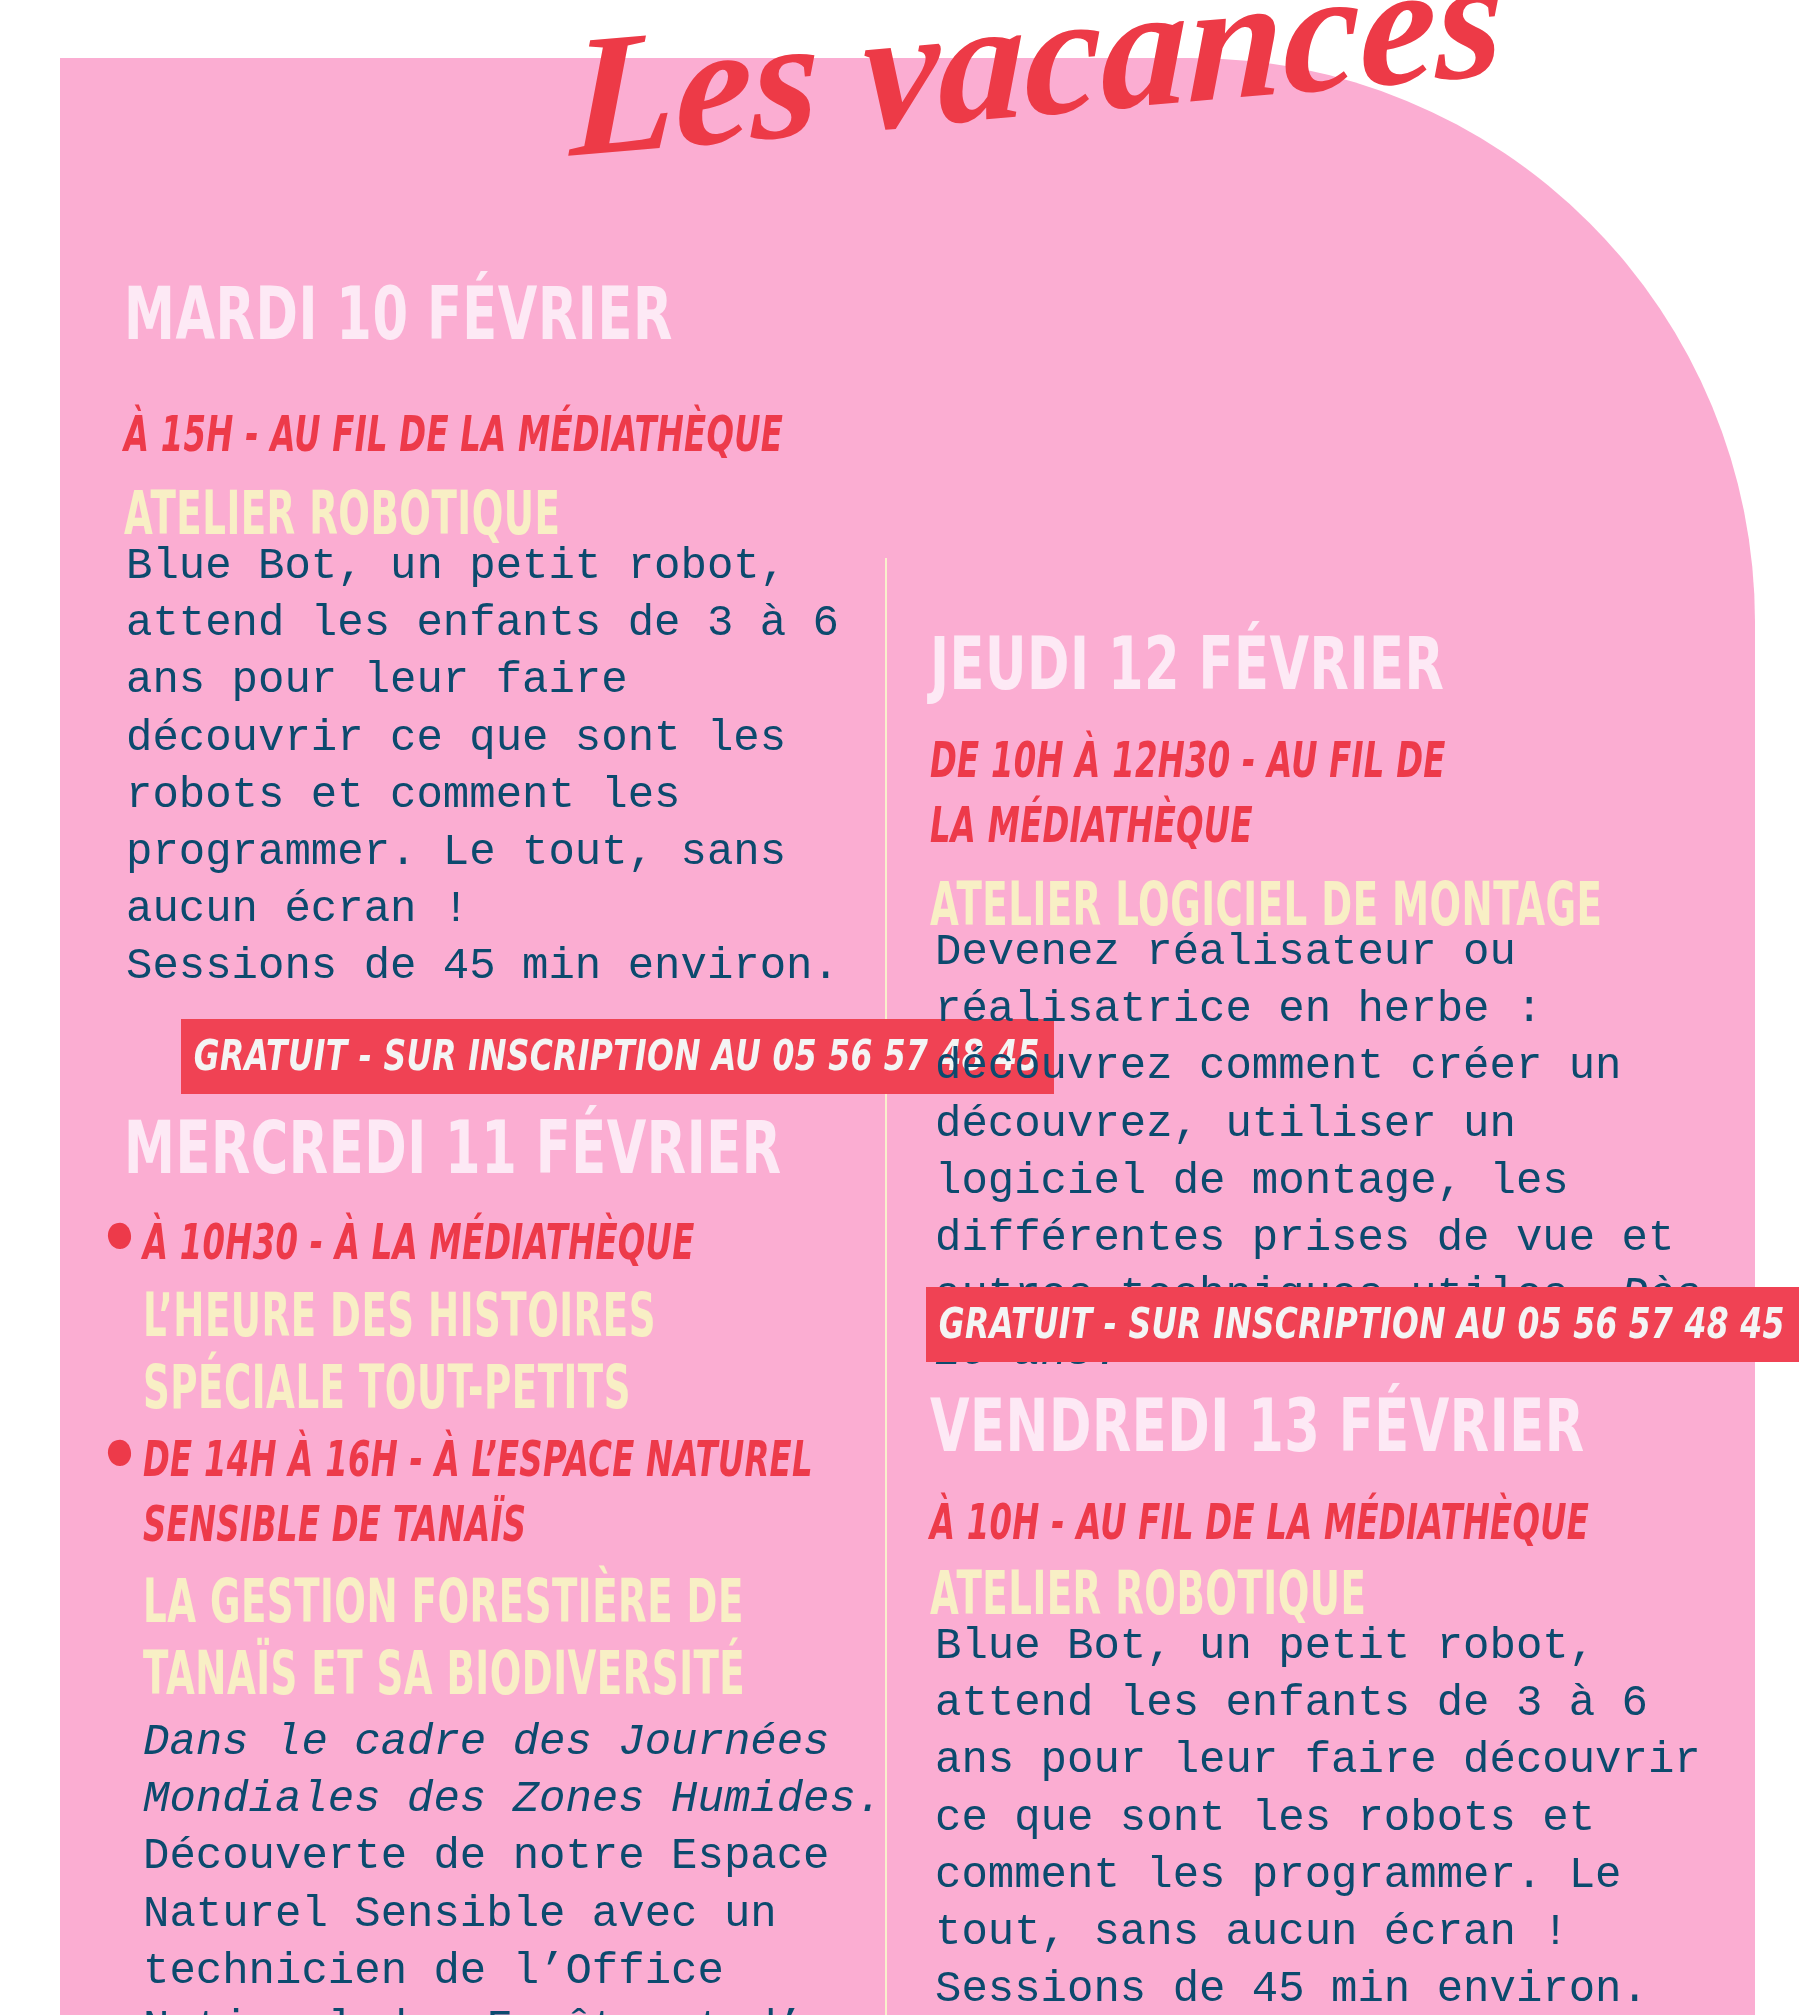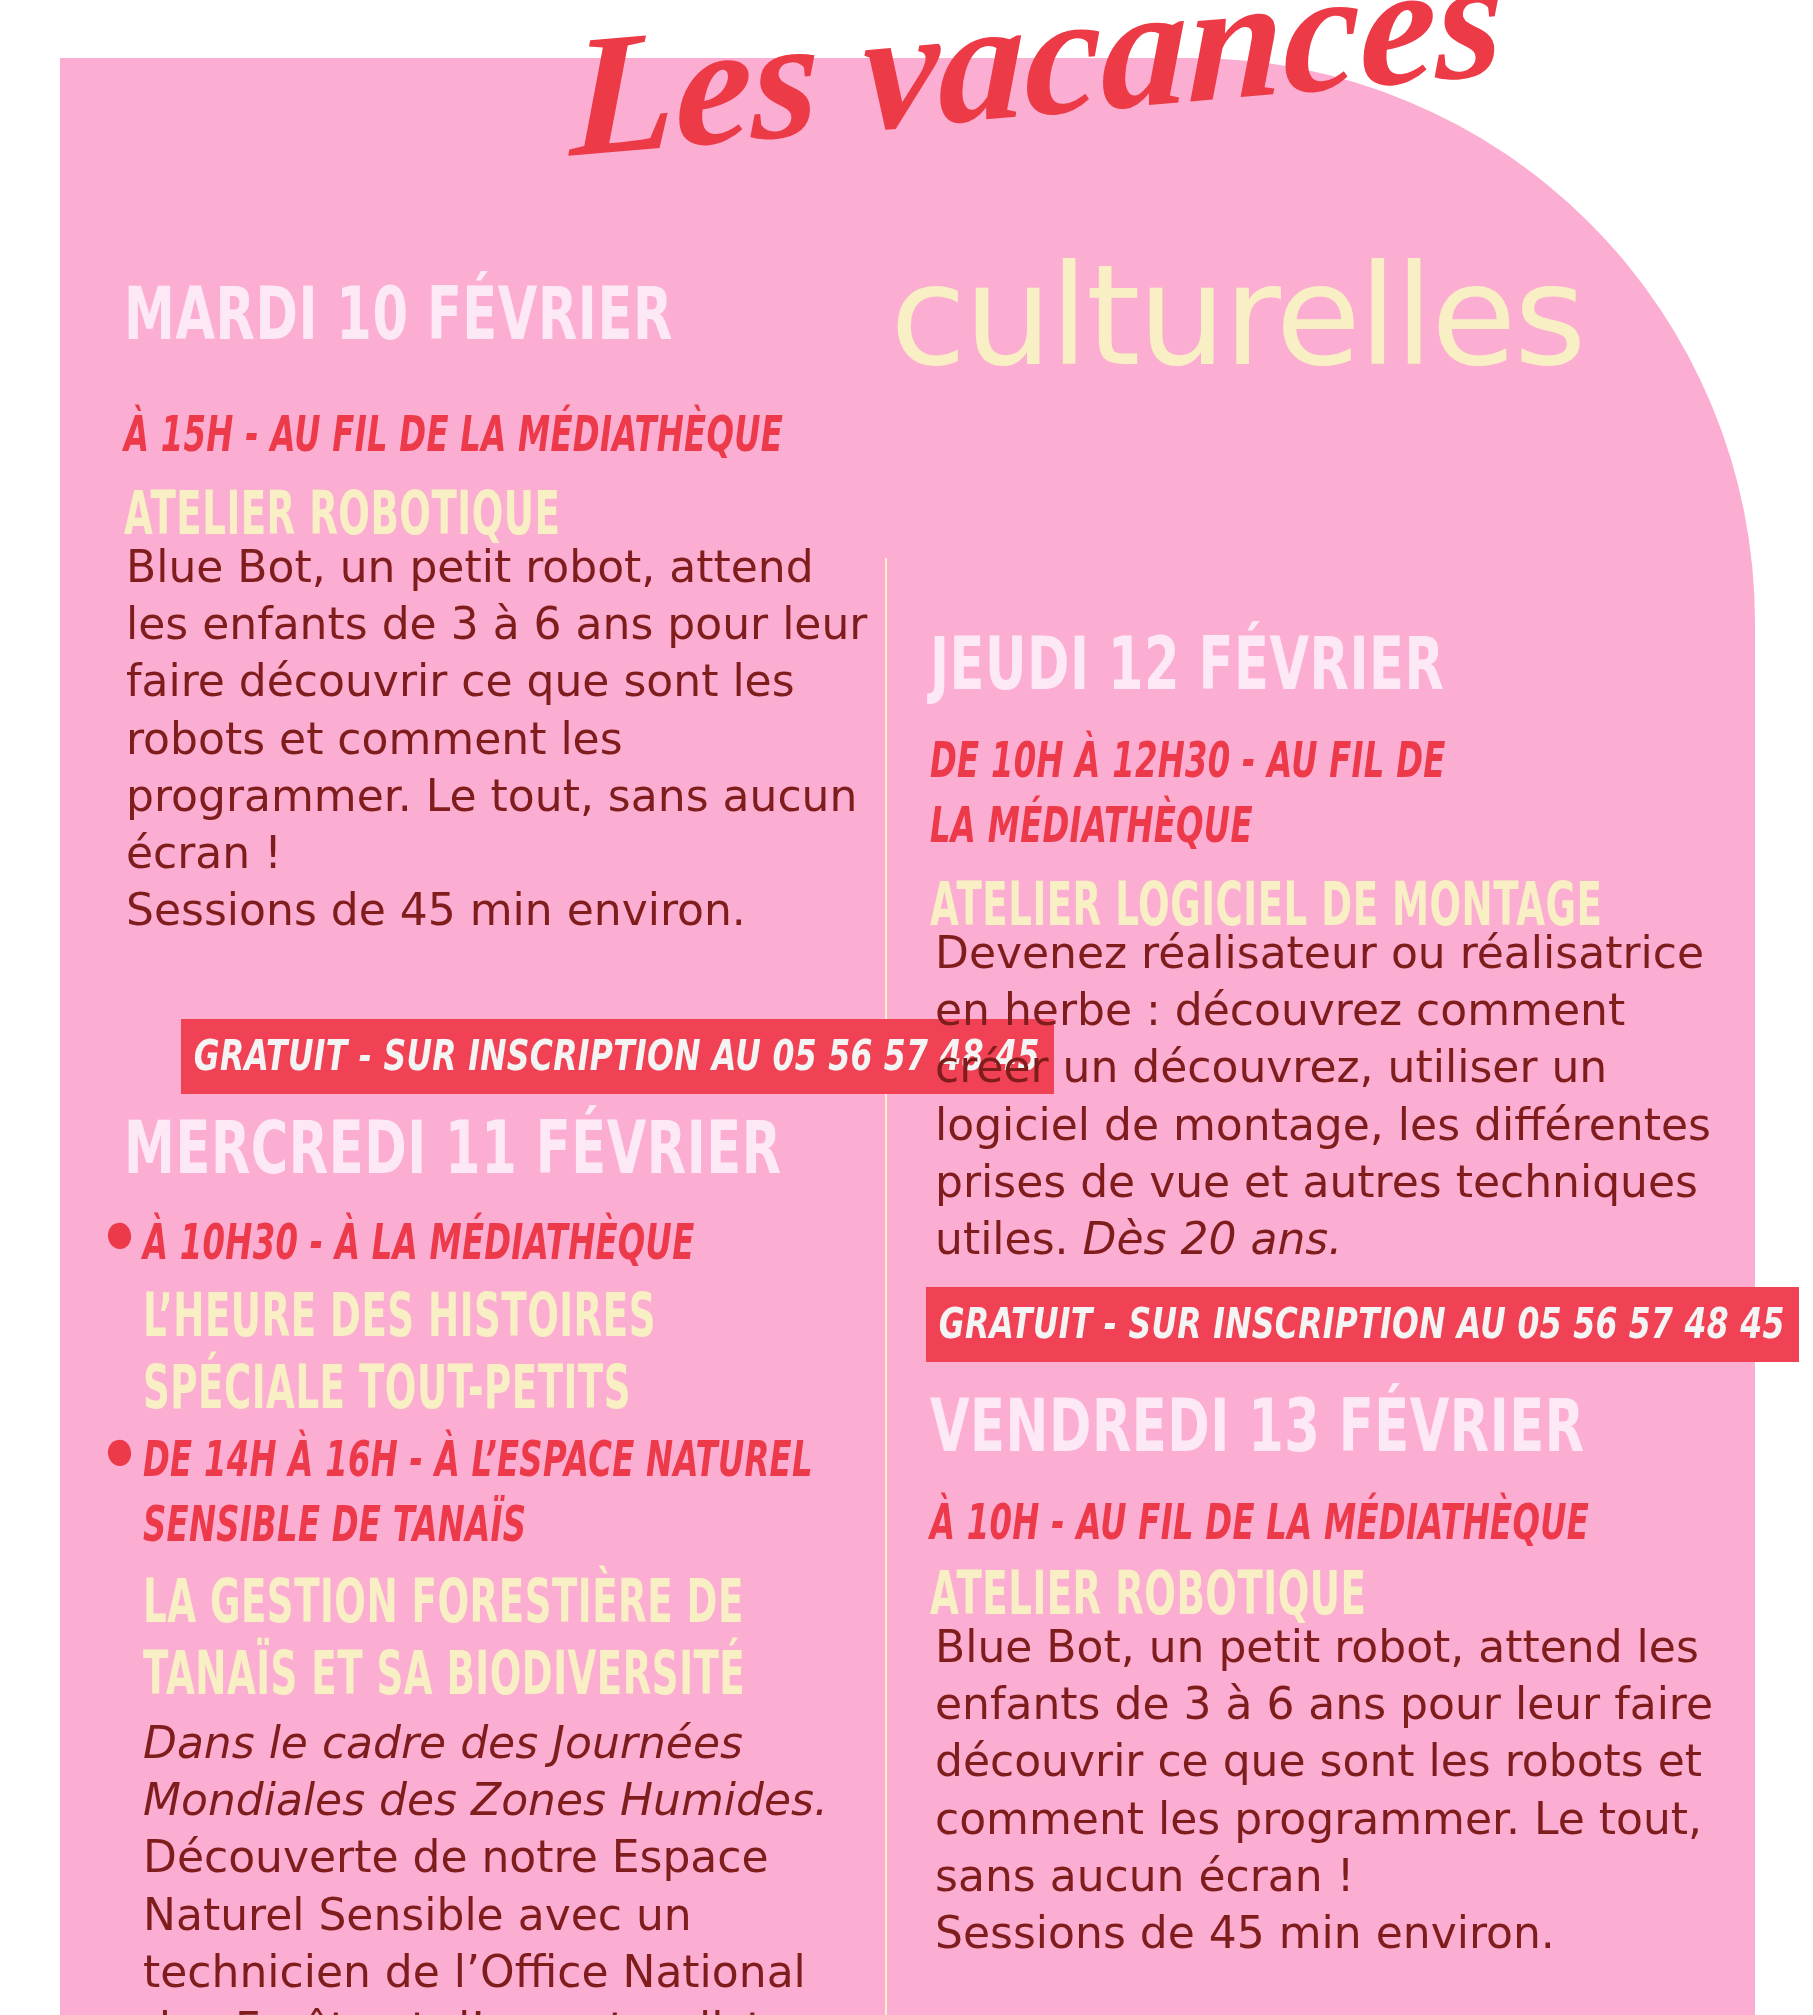--- a/index.html
+++ b/index.html
@@ -48,21 +48,21 @@
     white-space:nowrap;letter-spacing:0.4px;
   }
   
   .ename{
     font-size:60px;line-height:1.2;font-weight:bold;color:#F8EFC5;
     transform:scaleX(0.62);transform-origin:left top;white-space:nowrap;
     letter-spacing:0.8px;
   }
   
   .copy{
-    font-size:44px;line-height:1.3;color:#7f1d1d;
+    font-size:44px;line-height:1.3;color:#0c4a6e;font-family:Liberation Mono, monospace;
   }
   .copy .it{font-style:italic;}
 
   
   .bullet{
     position:absolute;width:22.6px;height:26px;border-radius:50% 45% 50% 48%;
     background:#ED3A4A;transform:rotate(-12deg);
   }
 
   
@@ -73,21 +73,20 @@
     transform:scaleX(0.75);transform-origin:left top;
   }
 </style>
 </head>
 <body>
 
 <div id="stage">
   <div class="panel">
 
     <div class="title-script">Les vacances</div>
-    <div class="title-sub">culturelles</div>
 
     <div class="divider"></div>
 
     <div class="abs day" style="left:64px;top:218px;">MARDI 10 FÉVRIER</div>
     <div class="abs when" style="left:64px;top:345px;">À 15H - AU FIL DE LA MÉDIATHÈQUE</div>
     <div class="abs ename" style="left:64px;top:419px;">ATELIER ROBOTIQUE</div>
     <div class="abs copy" style="left:66px;top:480px;width:750px;">
       <span>Blue Bot, un petit robot, attend les enfants de 3 à 6 ans pour leur faire découvrir ce que sont les robots et comment les programmer. Le tout, sans aucun écran !</span>
       <div>Sessions de 45 min environ.</div>
     </div>

